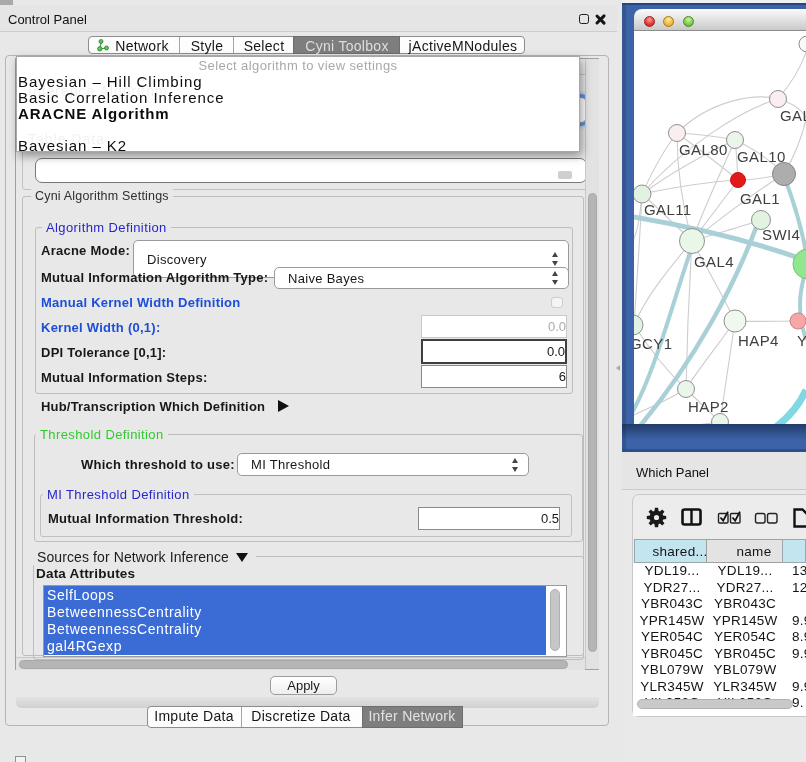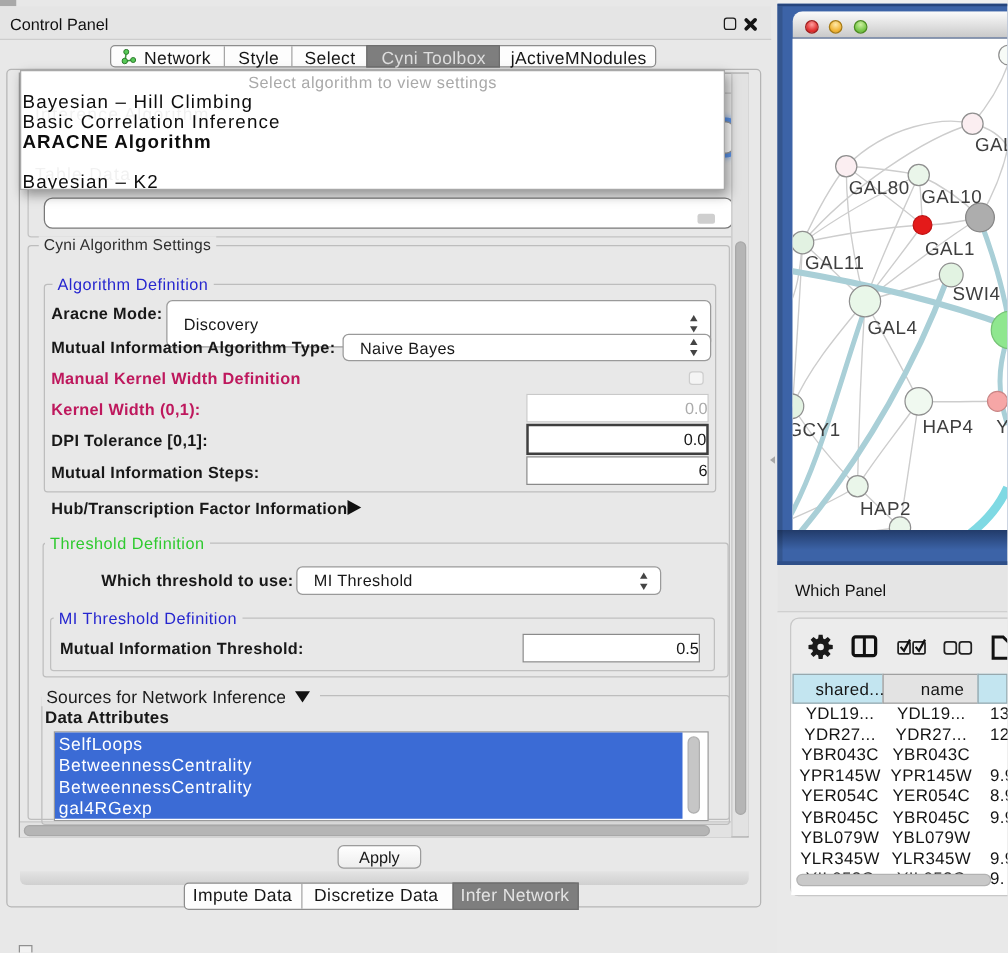--- a/index.html
+++ b/index.html
@@ -1,19 +1,19 @@
 <!DOCTYPE html>
 <html><head><meta charset="utf-8"><style>
 *{margin:0;padding:0;box-sizing:border-box}
 html,body{width:806px;height:762px;overflow:hidden}
 body{font-family:"Liberation Sans",sans-serif;background:#e8e8e8;position:relative;color:#181818}
 .ab{position:absolute}
 .b{font-weight:bold}
 .lbl{position:absolute;font-size:13px;font-weight:bold;letter-spacing:.25px;white-space:nowrap}
-.dis{color:#be185d}
+.dis{color:#1d4ed8}
 .grp{position:absolute;border:1px solid #bdbdbd;border-radius:3px}
 .glab{position:absolute;background:#e8e8e8;padding:0 4px;font-size:13px;letter-spacing:.4px;white-space:nowrap}
 .fld{position:absolute;background:#fff;border:1px solid #8a8a8a;font-size:13px;display:flex;align-items:center;justify-content:flex-end;padding-right:0}
 .combo{position:absolute;background:#fff;border:1px solid #9a9a9a;border-radius:5px;font-size:13px;letter-spacing:.3px;display:flex;align-items:center;padding-left:13px;white-space:nowrap}
 .arr{position:absolute;right:9px;top:50%;width:7px;height:16px;margin-top:-8px}
 .arr:before{content:"";position:absolute;left:0;top:1px;border-left:3.5px solid transparent;border-right:3.5px solid transparent;border-bottom:5px solid #444}
 .arr:after{content:"";position:absolute;left:0;bottom:1px;border-left:3.5px solid transparent;border-right:3.5px solid transparent;border-top:5px solid #444}
 .item{position:absolute;left:1px;font-size:15px;letter-spacing:.95px;white-space:nowrap;color:#0d0d0d}
 .ghost{position:absolute;font-size:14px;letter-spacing:1px;white-space:nowrap;color:rgba(60,60,60,.07)}
 .sep{position:absolute;width:1px;background:#a6a6a6}
@@ -86,21 +86,21 @@
 <div class="lbl" style="left:41px;top:270px">Mutual Information Algorithm Type:</div>
 <div class="combo" style="left:274px;top:267px;width:295px;height:22px">Naive Bayes<span class="arr"></span></div>
 <div class="lbl dis" style="left:41px;top:295px">Manual Kernel Width Definition</div>
 <div class="ab" style="left:551px;top:297px;width:12px;height:11px;background:#f4f4f4;border:1px solid #cdcdcd;border-radius:3px"></div>
 <div class="lbl dis" style="left:41px;top:320px">Kernel Width (0,1):</div>
 <div class="fld" style="left:421px;top:315px;width:146px;height:23px;border-color:#c9c9c9;color:#ababab">0.0</div>
 <div class="lbl" style="left:41px;top:345px">DPI Tolerance [0,1]:</div>
 <div class="fld" style="left:421px;top:339px;width:146px;height:25px;border:2px solid #3f3f3f">0.0</div>
 <div class="lbl" style="left:41px;top:370px">Mutual Information Steps:</div>
 <div class="fld" style="left:421px;top:365px;width:146px;height:23px">6</div>
-<div class="lbl" style="left:41px;top:399px;letter-spacing:.2px">Hub/Transcription Factor Information</div>
+<div class="lbl" style="left:41px;top:399px;letter-spacing:.2px">Hub/Transcription Which Definition</div>
 <div class="ab" style="left:278px;top:400px;width:0;height:0;border-left:11px solid #111;border-top:6.5px solid transparent;border-bottom:6.5px solid transparent"></div>
 
 <div class="grp" style="left:34px;top:434px;width:549px;height:108px"></div>
 <div class="glab" style="left:36px;top:427px;color:#2fca2f">Threshold Definition</div>
 <div class="lbl" style="left:81px;top:457px">Which threshold to use:</div>
 <div class="combo" style="left:237px;top:453px;width:292px;height:23px">MI Threshold<span class="arr"></span></div>
 <div class="grp" style="left:40px;top:494px;width:532px;height:43px;border-color:#c0c0c0"></div>
 <div class="glab" style="left:43px;top:487px;color:#2626cf">MI Threshold Definition</div>
 <div class="lbl" style="left:48px;top:511px">Mutual Information Threshold:</div>
 <div class="fld" style="left:418px;top:507px;width:142px;height:23px">0.5</div>

